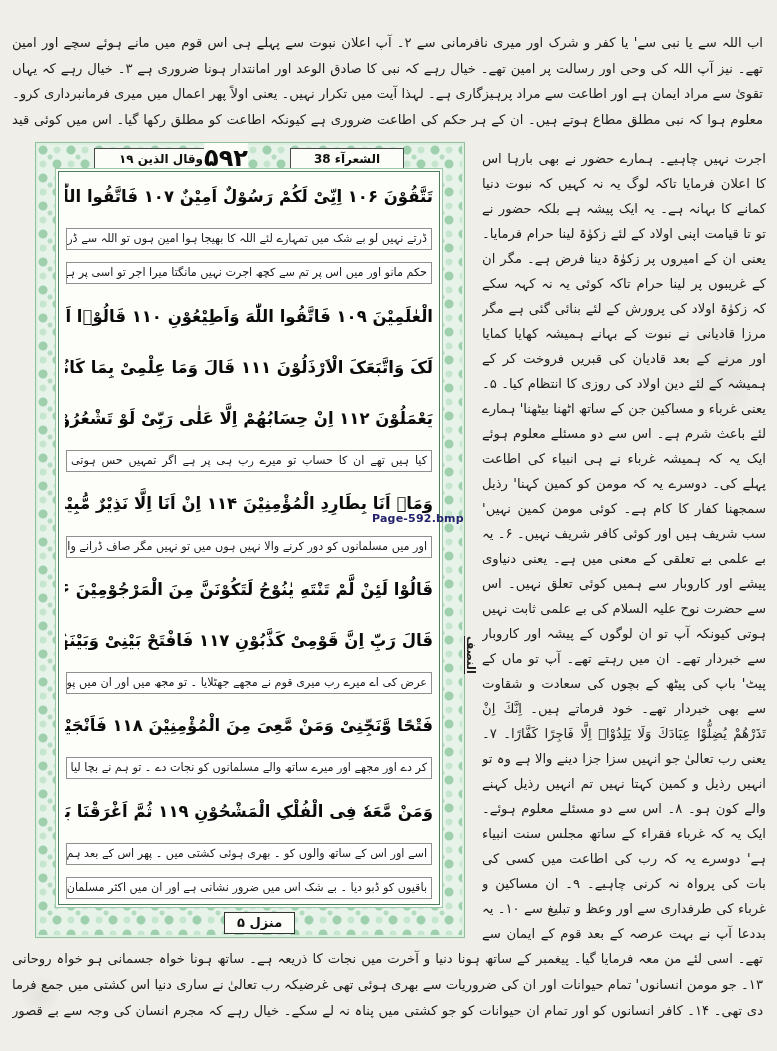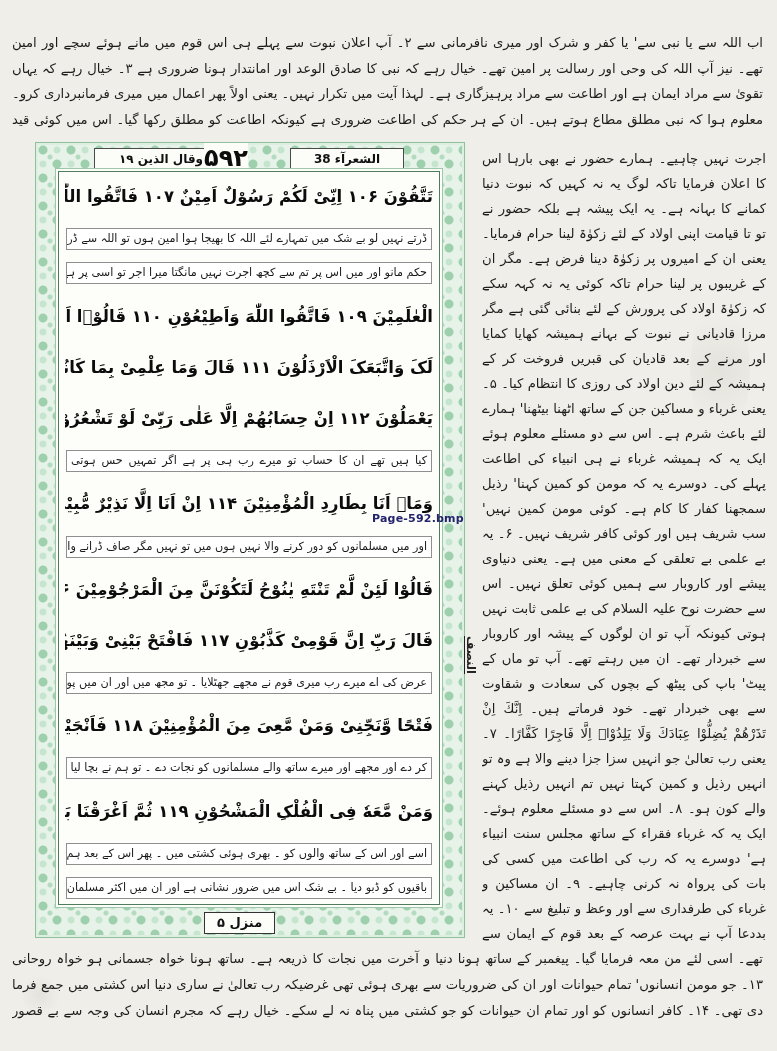--- a/index.html
+++ b/index.html
@@ -79,21 +79,21 @@
   .hdr-juz{ left:58px;  min-width:92px;}
   .hdr-surah{ right:60px; min-width:72px;}
   .page-number{
     position:absolute; top:0px; left:168px;
     width:44px; height:30px;
     background:#fcfcf9;
     font-size:24px; font-weight:bold; color:#0c0c0c;
     line-height:30px; text-align:center;
   }
   .manzil-marker{
-    position:absolute; bottom:3px; left:168px;
+    position:absolute; bottom:3px; left:188px;
     background:#fcfcf9; border:1px solid #333;
     font-size:13px; font-weight:bold; color:#111;
     line-height:20px; padding:0 12px; white-space:nowrap;
   }
   
   .nisf-marker{
     position:absolute; left:464px; top:622px; height:66px;
     writing-mode:vertical-rl;
     font-size:11.5px; font-weight:bold; color:#222;
     text-decoration:underline;

